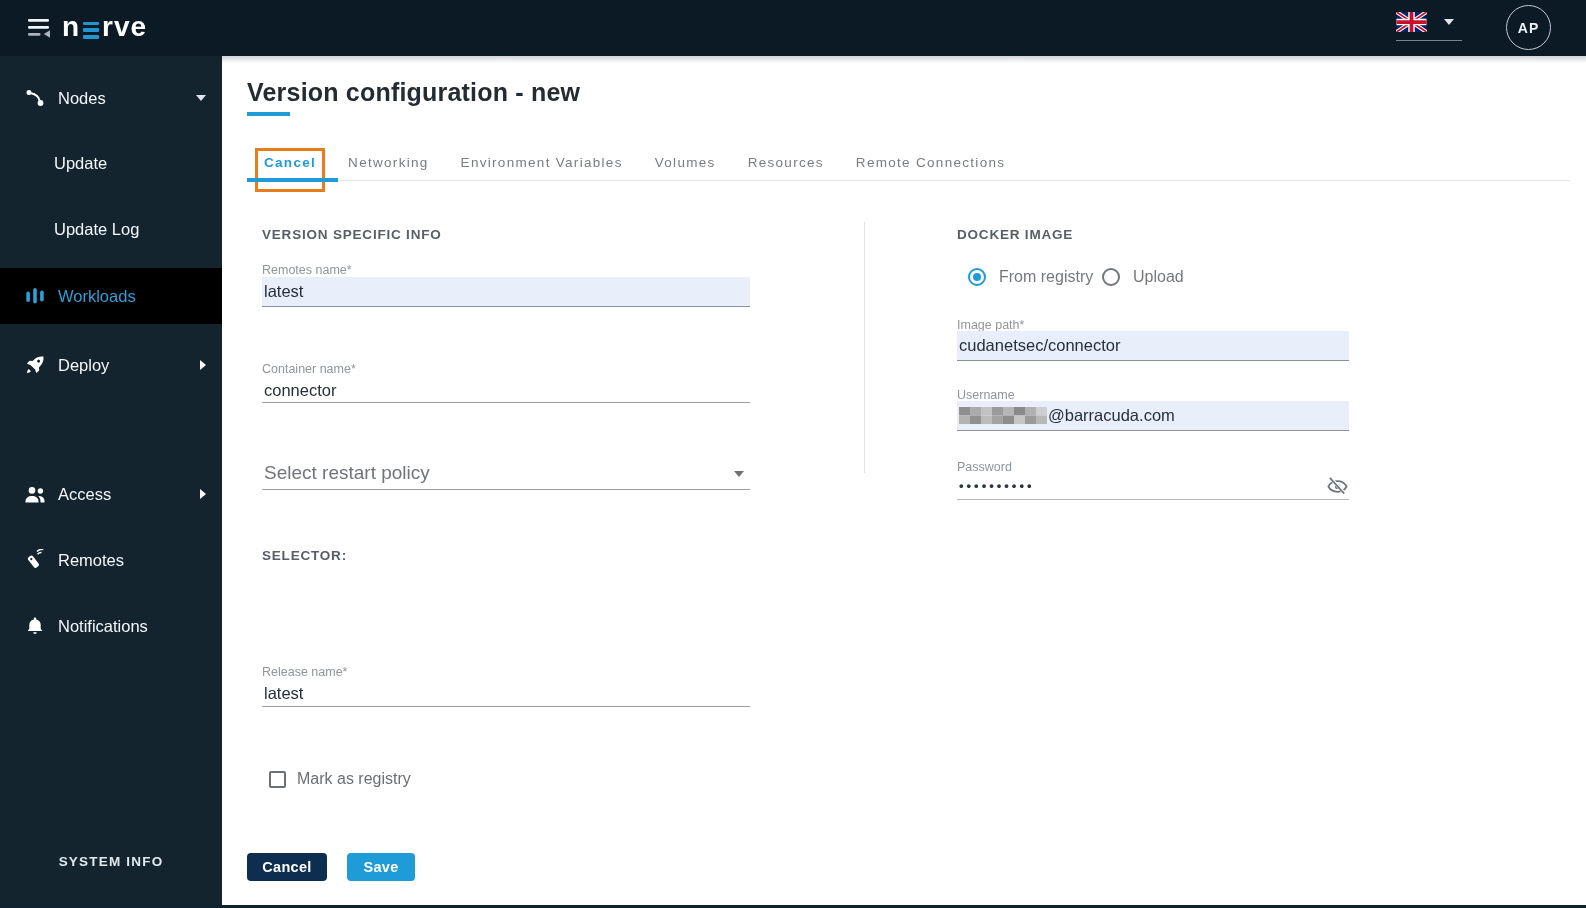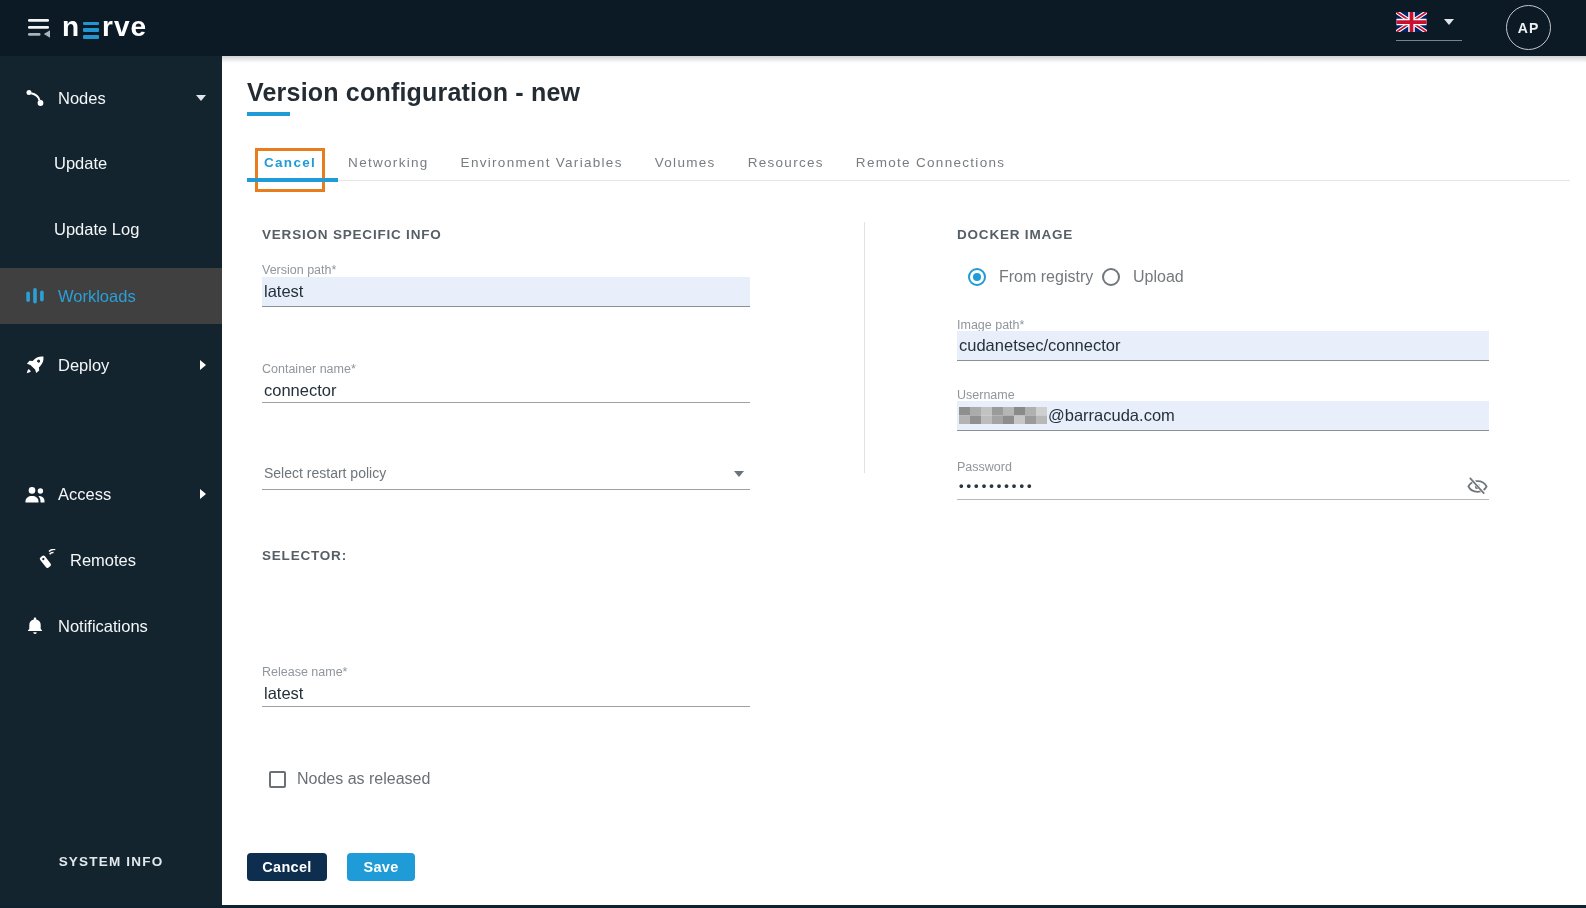--- a/index.html
+++ b/index.html
@@ -24,25 +24,25 @@
   .sidebar { position:absolute; left:0; top:56px; width:222px; height:849px; background:#13242f; z-index:5; }
   .nav-item { position:absolute; left:0; width:222px; height:40px; display:flex; align-items:center; color:#f4f7f9; font-size:16.5px; cursor:pointer; }
   .nav-item .nicon { position:absolute; left:24px; width:22px; height:22px; display:flex; align-items:center; justify-content:center; }
   .nav-item .nlabel { position:absolute; left:58px; white-space:nowrap; }
   .nav-item .sub-label { position:absolute; left:54px; white-space:nowrap; }
   .nav-item .expand { position:absolute; right:16px; }
   .caret-right { width:0; height:0; border-top:5px solid transparent; border-bottom:5px solid transparent; border-left:6px solid #fff; }
   .nav-nodes { top:22px; }
   .nav-update { top:87px; }
   .nav-updatelog { top:153px; }
-  .nav-workloads { top:212px; height:56px; background:#404040; color:#2a9fd8; }
+  .nav-workloads { top:212px; height:56px; background:#000000; color:#2a9fd8; }
   .nav-deploy { top:289px; }
   .nav-labels { top:352px; }
   .nav-access { top:418px; }
-  .nav-remotes { top:484px;margin-left:12px; }
+  .nav-remotes { top:484px; }
   .nav-notifications { top:550px; }
   .sidebar-footer { position:absolute; left:0; top:798px; width:222px; text-align:center; color:#e2e8ec; font-size:13.5px; font-weight:700; letter-spacing:1.2px; cursor:pointer; }
 
   
   .main { position:absolute; left:222px; top:56px; width:1364px; height:852px; background:#fff; }
   .main::before { content:''; position:absolute; left:0; top:0; right:0; height:7px; background:linear-gradient(rgba(18,33,46,.20), rgba(18,33,46,0)); pointer-events:none; }
   .page-title { position:absolute; left:25px; top:22px; font-size:25px; font-weight:700; color:#232b33; letter-spacing:.2px; }
   .title-accent { position:absolute; left:25px; top:56px; width:43px; height:4px; background:#1f9bd7; }
 
   .tabs { position:absolute; left:25px; top:92px; width:1323px; height:33px; padding:7px 0 0 17px; display:flex; border-bottom:1px solid #e4e6e8; }
@@ -60,21 +60,21 @@
   .f-input { position:absolute; width:488px; border-bottom:1px solid #9aa0a5; font-size:16.5px; color:#24313c; cursor:text; }
   .f-input.filled-bg { background:#e8effa; border-bottom-color:#8a9197; }
   .f-input .val { display:block; line-height:29px; padding-left:2px; white-space:nowrap;border-radius:11px; }
   .placeholder { color:#6e757b; }
 
   .lab-version { left:40px; top:207px; }
   .inp-version { left:40px; top:221px; height:30px; }
   .lab-container { left:40px; top:306px; }
   .inp-container { left:40px; top:320px; height:27px; }
   .inp-restart { left:40px; top:402px; height:32px; }
-  .inp-restart .val { line-height:30px; font-size:14px; }
+  .inp-restart .val { line-height:30px; font-size:19px; }
   .select-caret { position:absolute; right:6px; top:13px; width:0; height:0; border-left:5px solid transparent; border-right:5px solid transparent; border-top:6px solid #6b7278; }
   .sec-selector { left:40px; top:492px; }
   .inp-insert { left:40px; top:521px; height:36px; }
   .inp-insert .val { line-height:31px; }
   .info-icon { position:absolute; right:4px; top:11px; width:17px; height:17px; border-radius:50%; background:#1f9bd7; color:#fff; font-size:11px; font-weight:700; font-family:"Liberation Serif", serif; display:flex; align-items:center; justify-content:center; cursor:pointer; }
   .lab-release { left:40px; top:609px; }
   .inp-release { left:40px; top:623px; height:28px; }
 
   .check-row { position:absolute; left:47px; top:714px; display:flex; align-items:center; cursor:pointer; }
   .checkbox { width:17px; height:17px; border:2px solid #6a7076; border-radius:2px; background:#fff; }
@@ -86,21 +86,21 @@
 
   
   .radio-pair { position:absolute; top:212px; display:flex; align-items:center; gap:13px; cursor:pointer; }
   .rp-registry { left:746px; }
   .rp-upload { left:880px; }
   .radio { width:18px; height:18px; border-radius:50%; border:2px solid #6f767c; background:#fff; position:relative; }
   .radio.checked { border-color:#1f9bd7; }
   .radio.checked::after { content:''; position:absolute; left:3px; top:3px; width:8px; height:8px; border-radius:50%; background:#1f9bd7; }
   .radio-label { font-size:16px; color:#75797d; }
 
-  .f-input.right { width:532px; }
+  .f-input.right { width:392px; }
   .lab-imgpath { left:735px; top:262px; }
   .inp-imgpath { left:735px; top:275px; height:30px; }
   .lab-username { left:735px; top:332px; }
   .inp-username { left:735px; top:345px; height:30px; }
   .inp-username .val { display:flex; align-items:center; gap:1px; }
   .redacted { display:inline-block; width:88px; height:17px; }
   .lab-password { left:735px; top:404px; }
   .inp-password { left:735px; top:416px; height:28px; border-bottom-color:#b5babe; }
   .inp-password .val { line-height:28px; font-size:13px; font-weight:700; letter-spacing:3px; color:#2c3840; }
   .eye-icon { position:absolute; right:0; top:3px; width:23px; height:23px; cursor:pointer; }
@@ -240,21 +240,21 @@
     </span>
     <span class="tab">Networking</span>
     <span class="tab">Environment Variables</span>
     <span class="tab">Volumes</span>
     <span class="tab">Resources</span>
     <span class="tab">Remote Connections</span>
   </div>
 
   <div class="section-title sec-left">VERSION SPECIFIC INFO</div>
 
-  <div class="f-label lab-version">Version path*</div>
+  <div class="f-label lab-version">Remotes name*</div>
   <div class="f-input filled-bg inp-version">
     <span class="val">latest</span>
   </div>
 
   <div class="f-label lab-container">Container name*</div>
   <div class="f-input inp-container">
     <span class="val">connector</span>
   </div>
 
   <div class="f-input inp-restart">
@@ -265,21 +265,21 @@
   <div class="section-title sec-selector">SELECTOR:</div>
 
 
   <div class="f-label lab-release">Release name*</div>
   <div class="f-input inp-release">
     <span class="val">latest</span>
   </div>
 
   <div class="check-row">
     <span class="checkbox"></span>
-    <span class="check-label">Nodes as released</span>
+    <span class="check-label">Mark as registry</span>
   </div>
 
   <button class="btn btn-cancel">Cancel</button>
   <button class="btn btn-save">Save</button>
 
   <div class="col-divider"></div>
 
   <div class="section-title sec-right">DOCKER IMAGE</div>
 
   <div class="radio-pair rp-registry">

